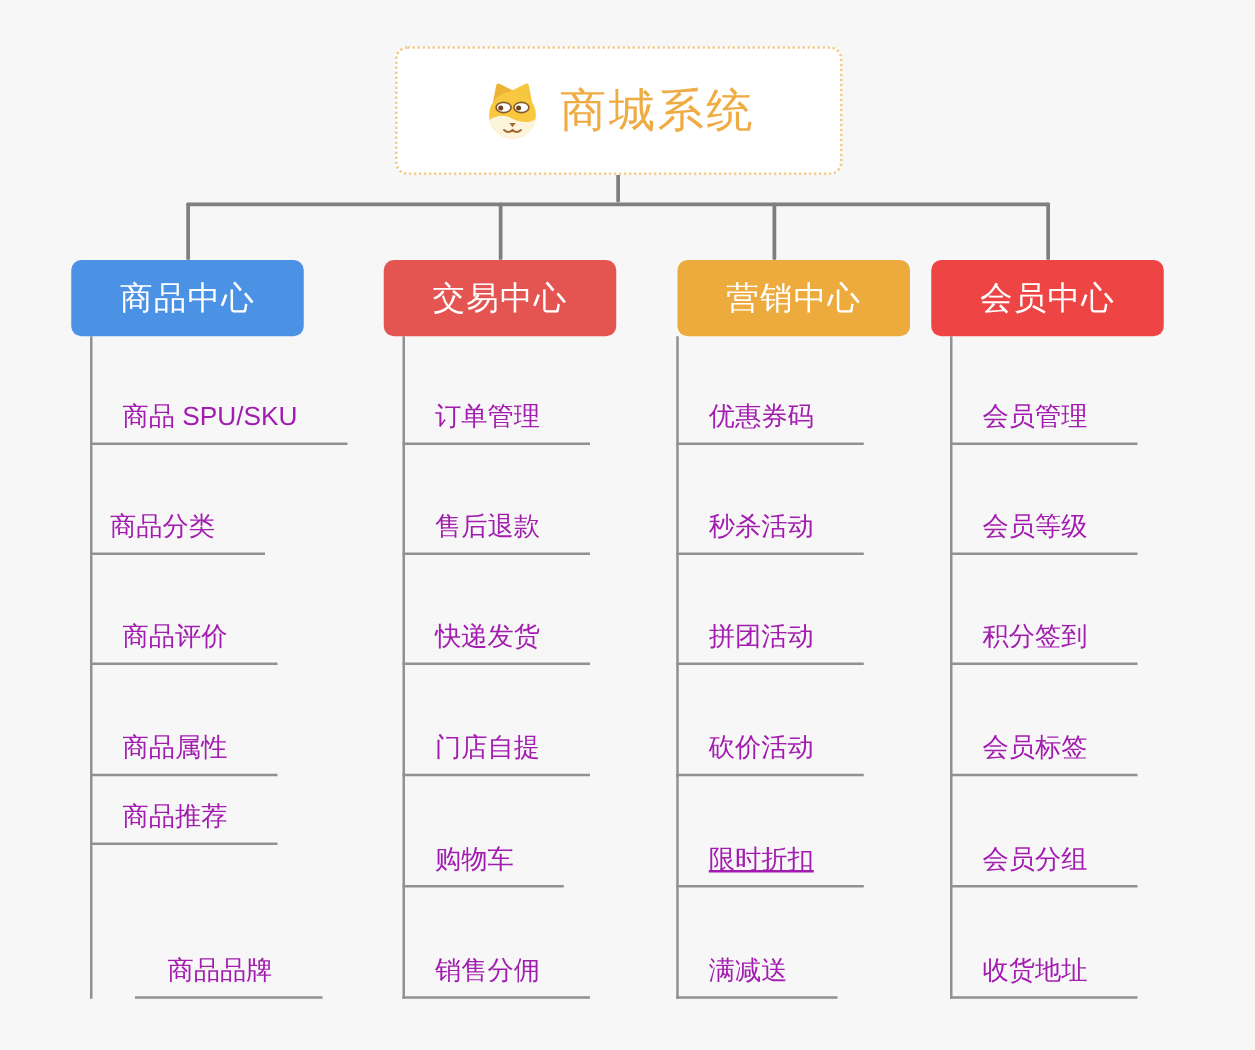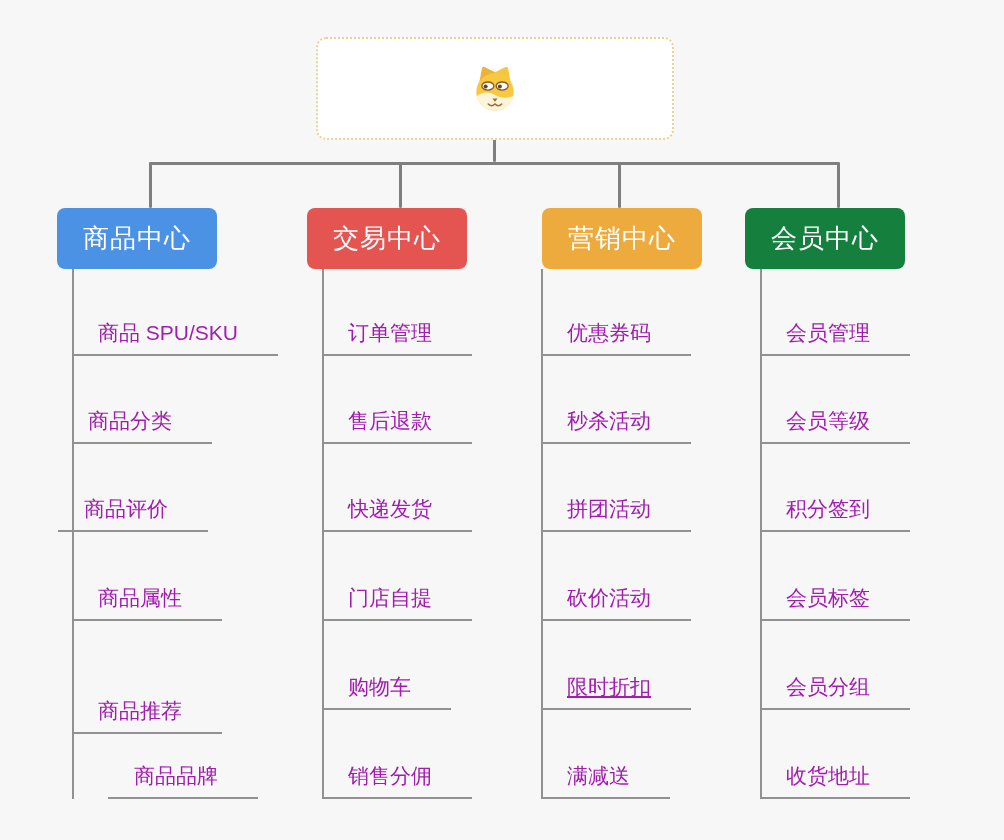--- a/index.html
+++ b/index.html
@@ -14,21 +14,21 @@
   .root{
     position:absolute;left:316px;top:37px;width:358px;height:103px;
     background:#ffffff;border:2px dotted #f3cd8d;border-radius:10px;
     box-sizing:border-box;
     display:flex;align-items:center;justify-content:center;gap:14px;
   }
   .root-title{
     font-size:37px;letter-spacing:2px;color:#f0ac44;
   }
   .branch-header{
-    position:absolute;width:160px;height:61px;border-radius:8px;
+    position:absolute;width:186px;height:61px;border-radius:8px;
     color:#ffffff;font-size:26px;letter-spacing:1px;
     display:flex;align-items:center;justify-content:center;
     box-sizing:border-box;
   }
   .branch-line{position:absolute;width:2px;background:#919191;}
   .leaf{
     position:absolute;height:35px;
     display:flex;align-items:flex-end;
     padding:0 40px 7px 26px;
     border-bottom:2px solid #919191;
@@ -55,33 +55,34 @@
       <polygon points="51,26 47,5 31,13" fill="#f6c63f" stroke="#f6c63f" stroke-width="5" stroke-linejoin="round"></polygon>
       <circle cx="32" cy="36" r="25" fill="#f8c940"></circle>
       <path clip-path="url(#headclip)" d="M4 44 Q18 32 32 40 Q46 48 62 38 L64 64 L0 64 Z" fill="#fdf4dc"></path>
       <ellipse cx="22.5" cy="28" rx="8" ry="5.4" fill="#ffffff" stroke="#8a5a2b" stroke-width="1.8"></ellipse>
       <ellipse cx="41.5" cy="28" rx="8" ry="5.4" fill="#ffffff" stroke="#8a5a2b" stroke-width="1.8"></ellipse>
       <circle cx="19.5" cy="28.6" r="2.7" fill="#6d451d"></circle>
       <circle cx="38.5" cy="28.6" r="2.7" fill="#6d451d"></circle>
       <path d="M28.5 44.5 h7 l-3.5 4.5 z" fill="#a06a30"></path>
       <path d="M23 52 Q27.5 56.5 32 52 Q36.5 56.5 41 52" fill="none" stroke="#a06a30" stroke-width="2" stroke-linecap="round"></path>
     </svg>
+    <div class="root-title">商城系统</div>
   </div>
 
   <div id="branches">
   <div class="connector drop" style="left: 148.5px; top: 162px; width: 3px; height: 46px;"></div>
   <div class="branch-header" style="left: 57px; top: 208px; background: rgb(75, 146, 229);">
     <span>商品中心</span>
   </div>
   <div class="branch-line" style="left: 72px; top: 269px; height: 530px;"></div>
 <div class="leaf" style="left: 72px; top: 312px;">商品 SPU/SKU</div>
       <div class="leaf" style="left: 72px; top: 400px; padding-left: 16px;">商品分类</div>
-      <div class="leaf" style="left: 58px; top: 488px;">商品评价</div>
+      <div class="leaf" style="left: 72px; top: 488px;">商品评价</div>
       <div class="leaf" style="left: 72px; top: 577px;">商品属性</div>
-      <div class="leaf" style="left: 72px; top: 690px;">商品推荐</div>
+      <div class="leaf" style="left: 72px; top: 632px;">商品推荐</div>
       <div class="leaf" style="left: 72px; top: 755px; margin-left: 36px;">商品品牌</div>
   <div class="connector drop" style="left: 398.5px; top: 162px; width: 3px; height: 46px;"></div>
   <div class="branch-header" style="left: 307px; top: 208px; background: rgb(228, 85, 82);">
     <span>交易中心</span>
   </div>
   <div class="branch-line" style="left: 322px; top: 269px; height: 530px;"></div>
 <div class="leaf" style="left: 322px; top: 312px;">订单管理</div>
       <div class="leaf" style="left: 322px; top: 400px;">售后退款</div>
       <div class="leaf" style="left: 322px; top: 488px;">快递发货</div>
       <div class="leaf" style="left: 322px; top: 577px;">门店自提</div>
@@ -92,21 +93,21 @@
     <span>营销中心</span>
   </div>
   <div class="branch-line" style="left: 541px; top: 269px; height: 530px;"></div>
 <div class="leaf" style="left: 541px; top: 312px;">优惠券码</div>
       <div class="leaf" style="left: 541px; top: 400px;">秒杀活动</div>
       <div class="leaf" style="left: 541px; top: 488px;">拼团活动</div>
       <div class="leaf" style="left: 541px; top: 577px;">砍价活动</div>
       <div class="leaf" style="left: 541px; top: 666px; text-decoration: underline;">限时折扣</div>
       <div class="leaf" style="left: 541px; top: 755px;">满减送</div>
   <div class="connector drop" style="left: 836.5px; top: 162px; width: 3px; height: 46px;"></div>
-  <div class="branch-header" style="left: 745px; top: 208px; background: #15803d;">
+  <div class="branch-header" style="left: 745px; top: 208px; background: #ef4444;">
     <span>会员中心</span>
   </div>
   <div class="branch-line" style="left: 760px; top: 269px; height: 530px;"></div>
 <div class="leaf" style="left: 760px; top: 312px;">会员管理</div>
       <div class="leaf" style="left: 760px; top: 400px;">会员等级</div>
       <div class="leaf" style="left: 760px; top: 488px;">积分签到</div>
       <div class="leaf" style="left: 760px; top: 577px;">会员标签</div>
       <div class="leaf" style="left: 760px; top: 666px;">会员分组</div>
       <div class="leaf" style="left: 760px; top: 755px;">收货地址</div>
     </div>

